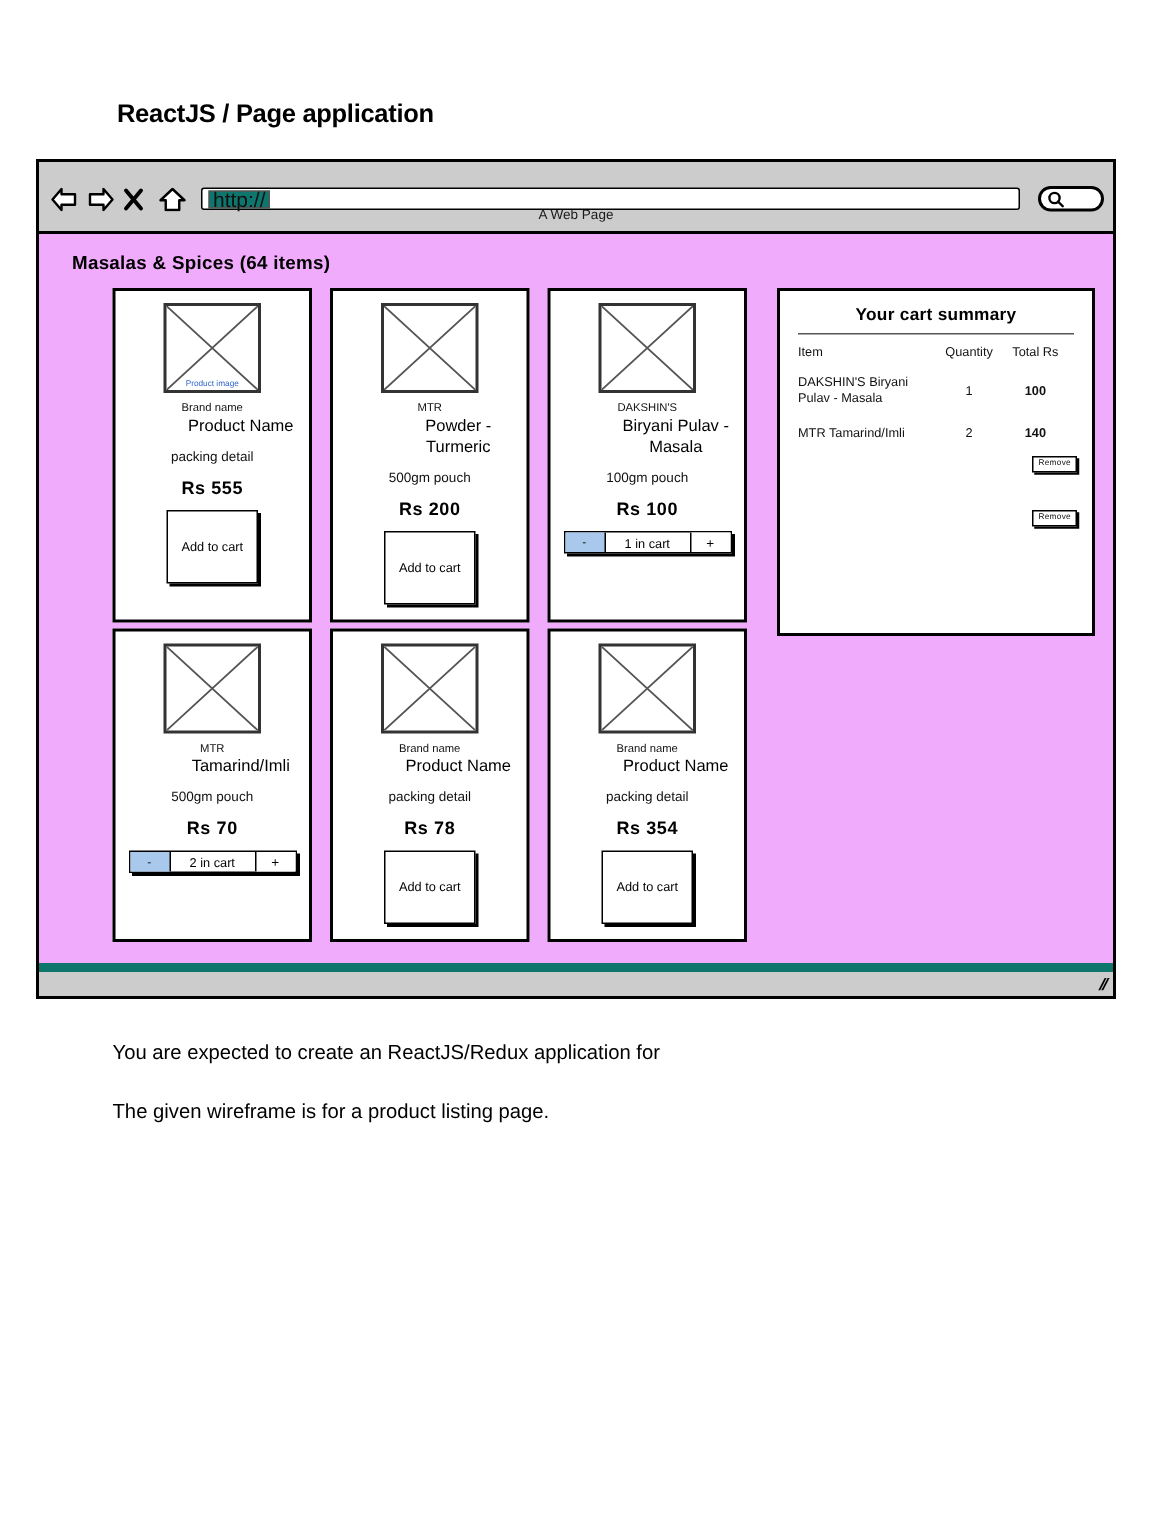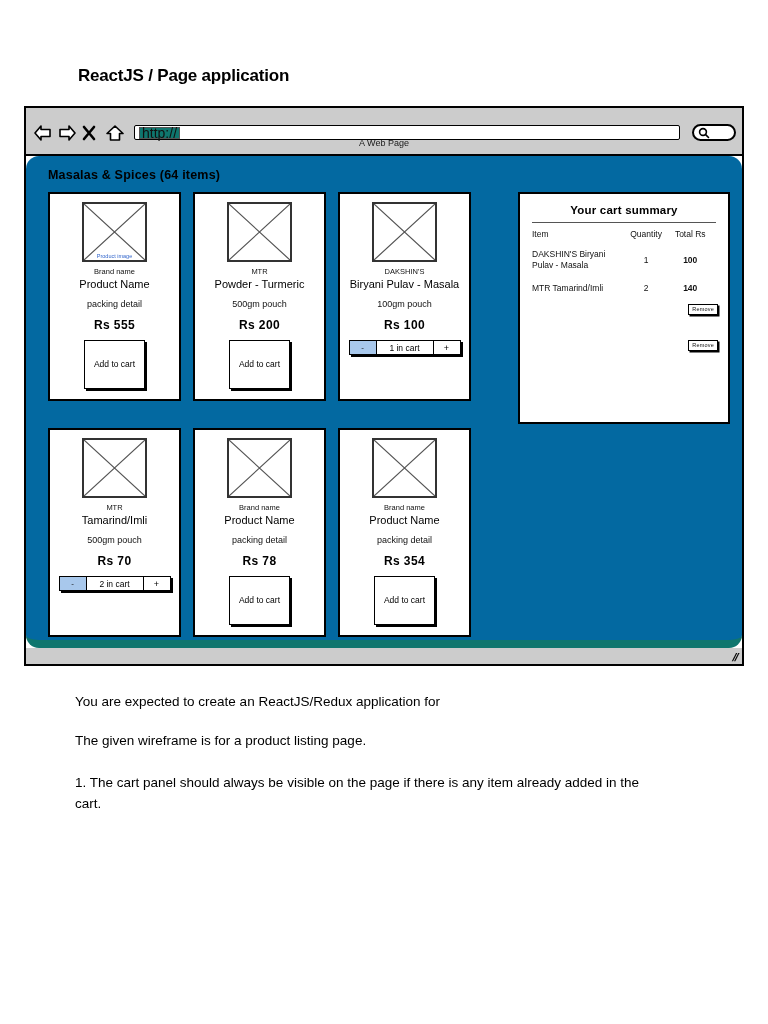--- a/index.html
+++ b/index.html
@@ -99,25 +99,24 @@
     align-items: center;
     padding-left: 4px;
     box-sizing: border-box;
     margin-left: 6px;
   }
   .search-pill svg { display: block; }
 
   
   .viewport {
     flex: 1 1 auto;
-    background: #0369a1;
+    background: #f0abfc;
     position: relative;
-    border-bottom: 8px solid #0f766e;
+    border-bottom: 6px solid #0f766e;
     overflow: hidden;
-    border-radius: 13px;
   }
   .browser-footer {
     flex: 0 0 auto;
     height: 16px;
     background: #cccccc;
     position: relative;
   }
   .resize-grip {
     position: absolute;
     right: 5px;
@@ -140,21 +139,22 @@
   }
 
   
   .grid {
     position: absolute;
     left: 22px;
     top: 36px;
     width: 450px;
     display: flex;
     flex-wrap: wrap;
-    gap: 27px 12px;
+    gap: 4px 12px;
+    justify-content: flex-end;
   }
   .card {
     width: 133px;
     border: 2px solid #000;
     background: #fff;
     box-sizing: border-box;
     padding: 8px 6px 10px 6px;
     display: flex;
     flex-direction: column;
     align-items: center;
@@ -183,20 +183,21 @@
     line-height: 10px;
     color: #111;
     text-align: center;
   }
   .pname {
     font-size: 11px;
     line-height: 14px;
     text-align: center;
     color: #000;
     margin-bottom: 7px;
+    margin-left: 38px;
   }
   .packing {
     font-size: 9px;
     line-height: 12px;
     text-align: center;
     color: #111;
     margin-bottom: 8px;
   }
   .price {
     font-size: 12px;
@@ -505,14 +506,13 @@
   </div>
 
   <div class="browser-footer">
     <span class="resize-grip">//</span>
   </div>
 </div>
 
 <div class="copy">
   <p>You are expected to create an ReactJS/Redux application for</p>
   <p>The given wireframe is for a product listing page.</p>
-  <p class="tight"> 1. The cart panel should always be visible on the page if there is any item already added in the cart.</p>
 </div>
 
 </body></html>

